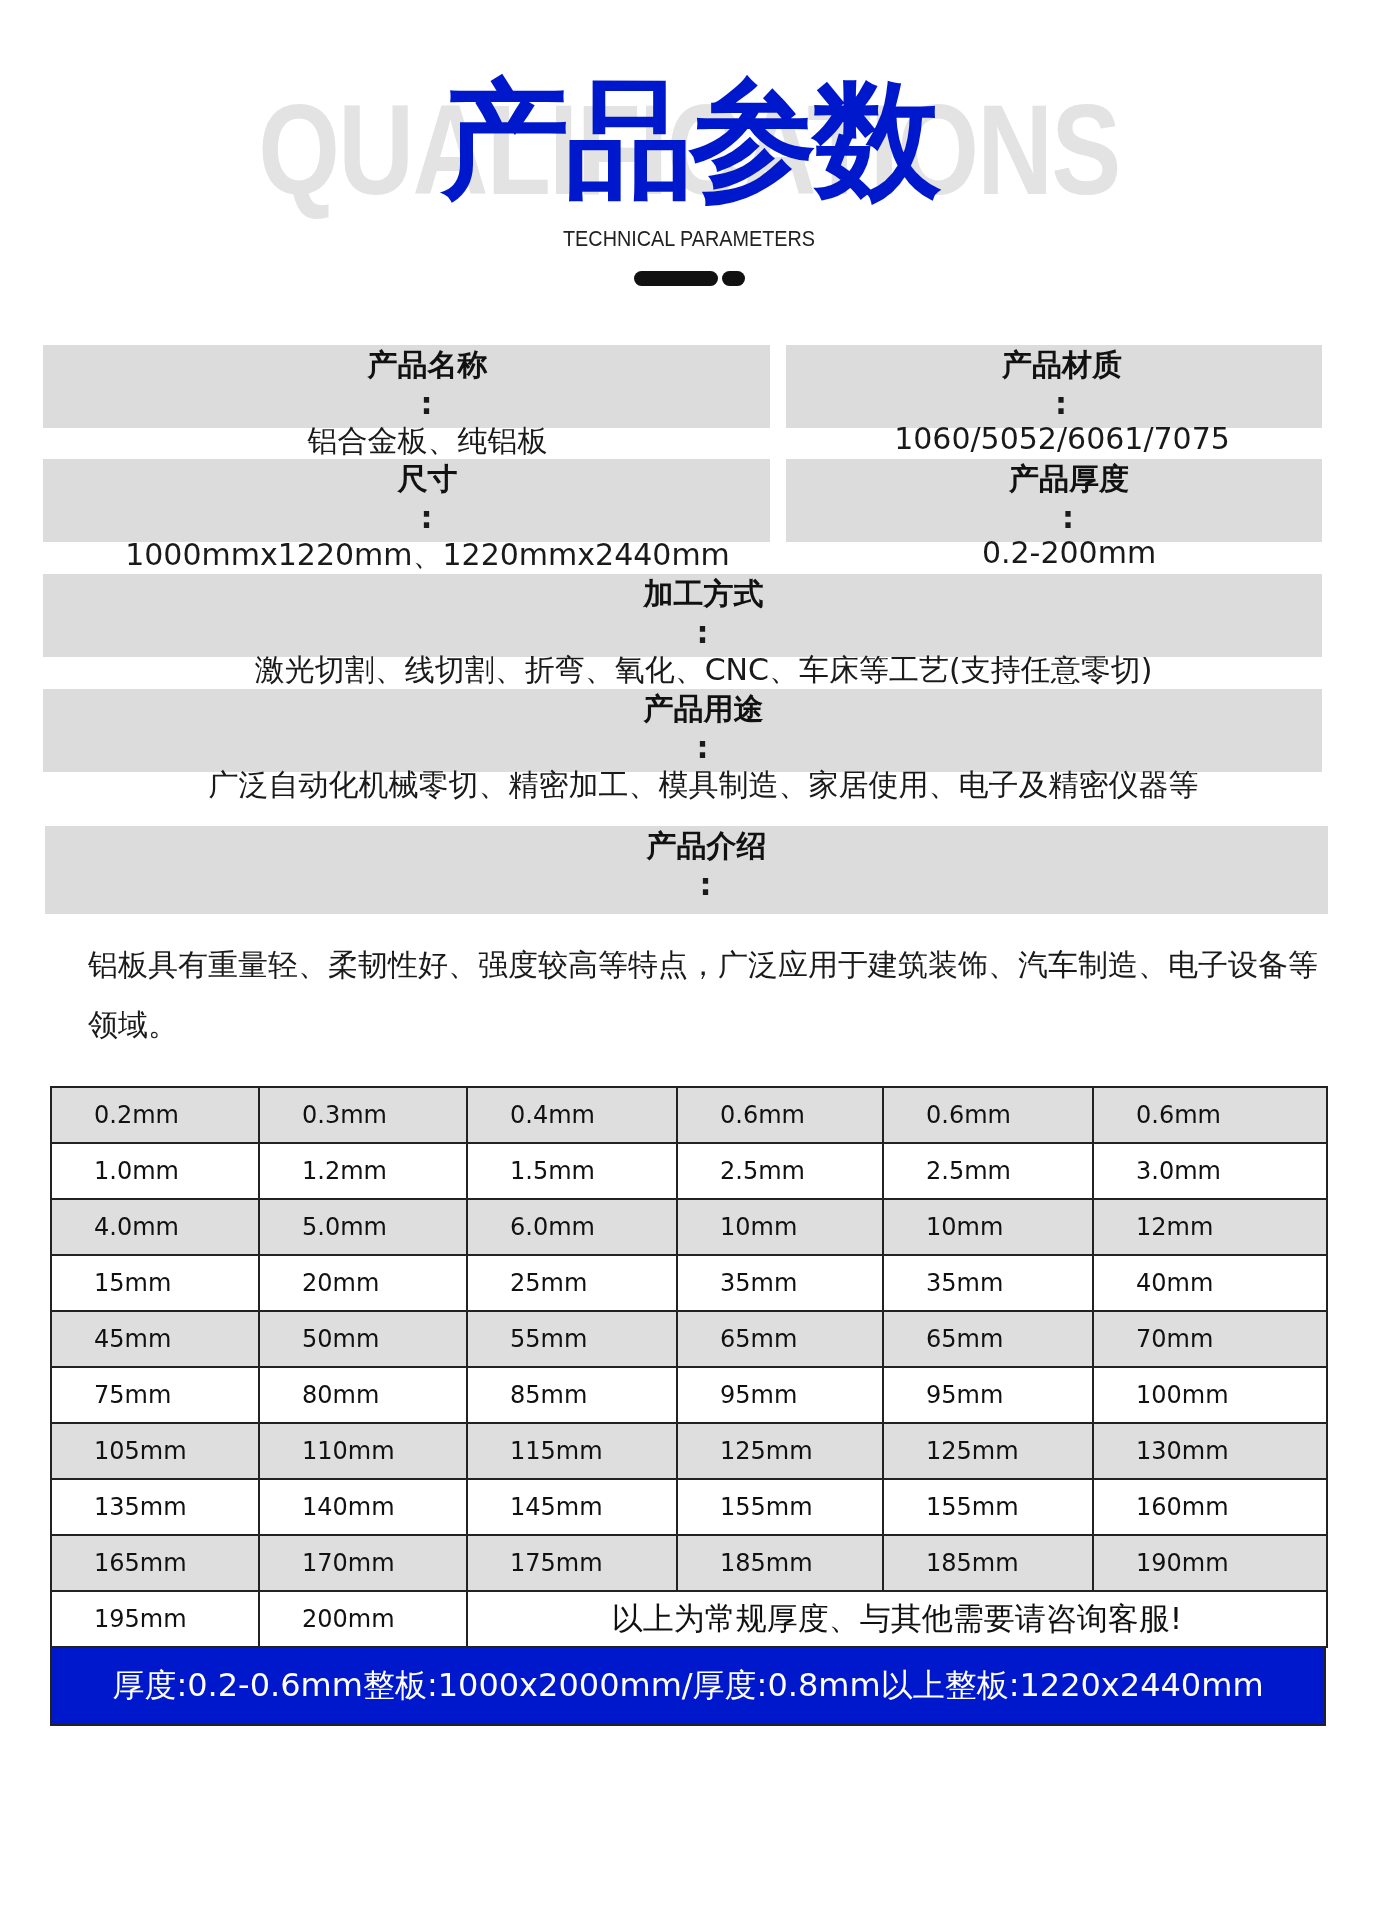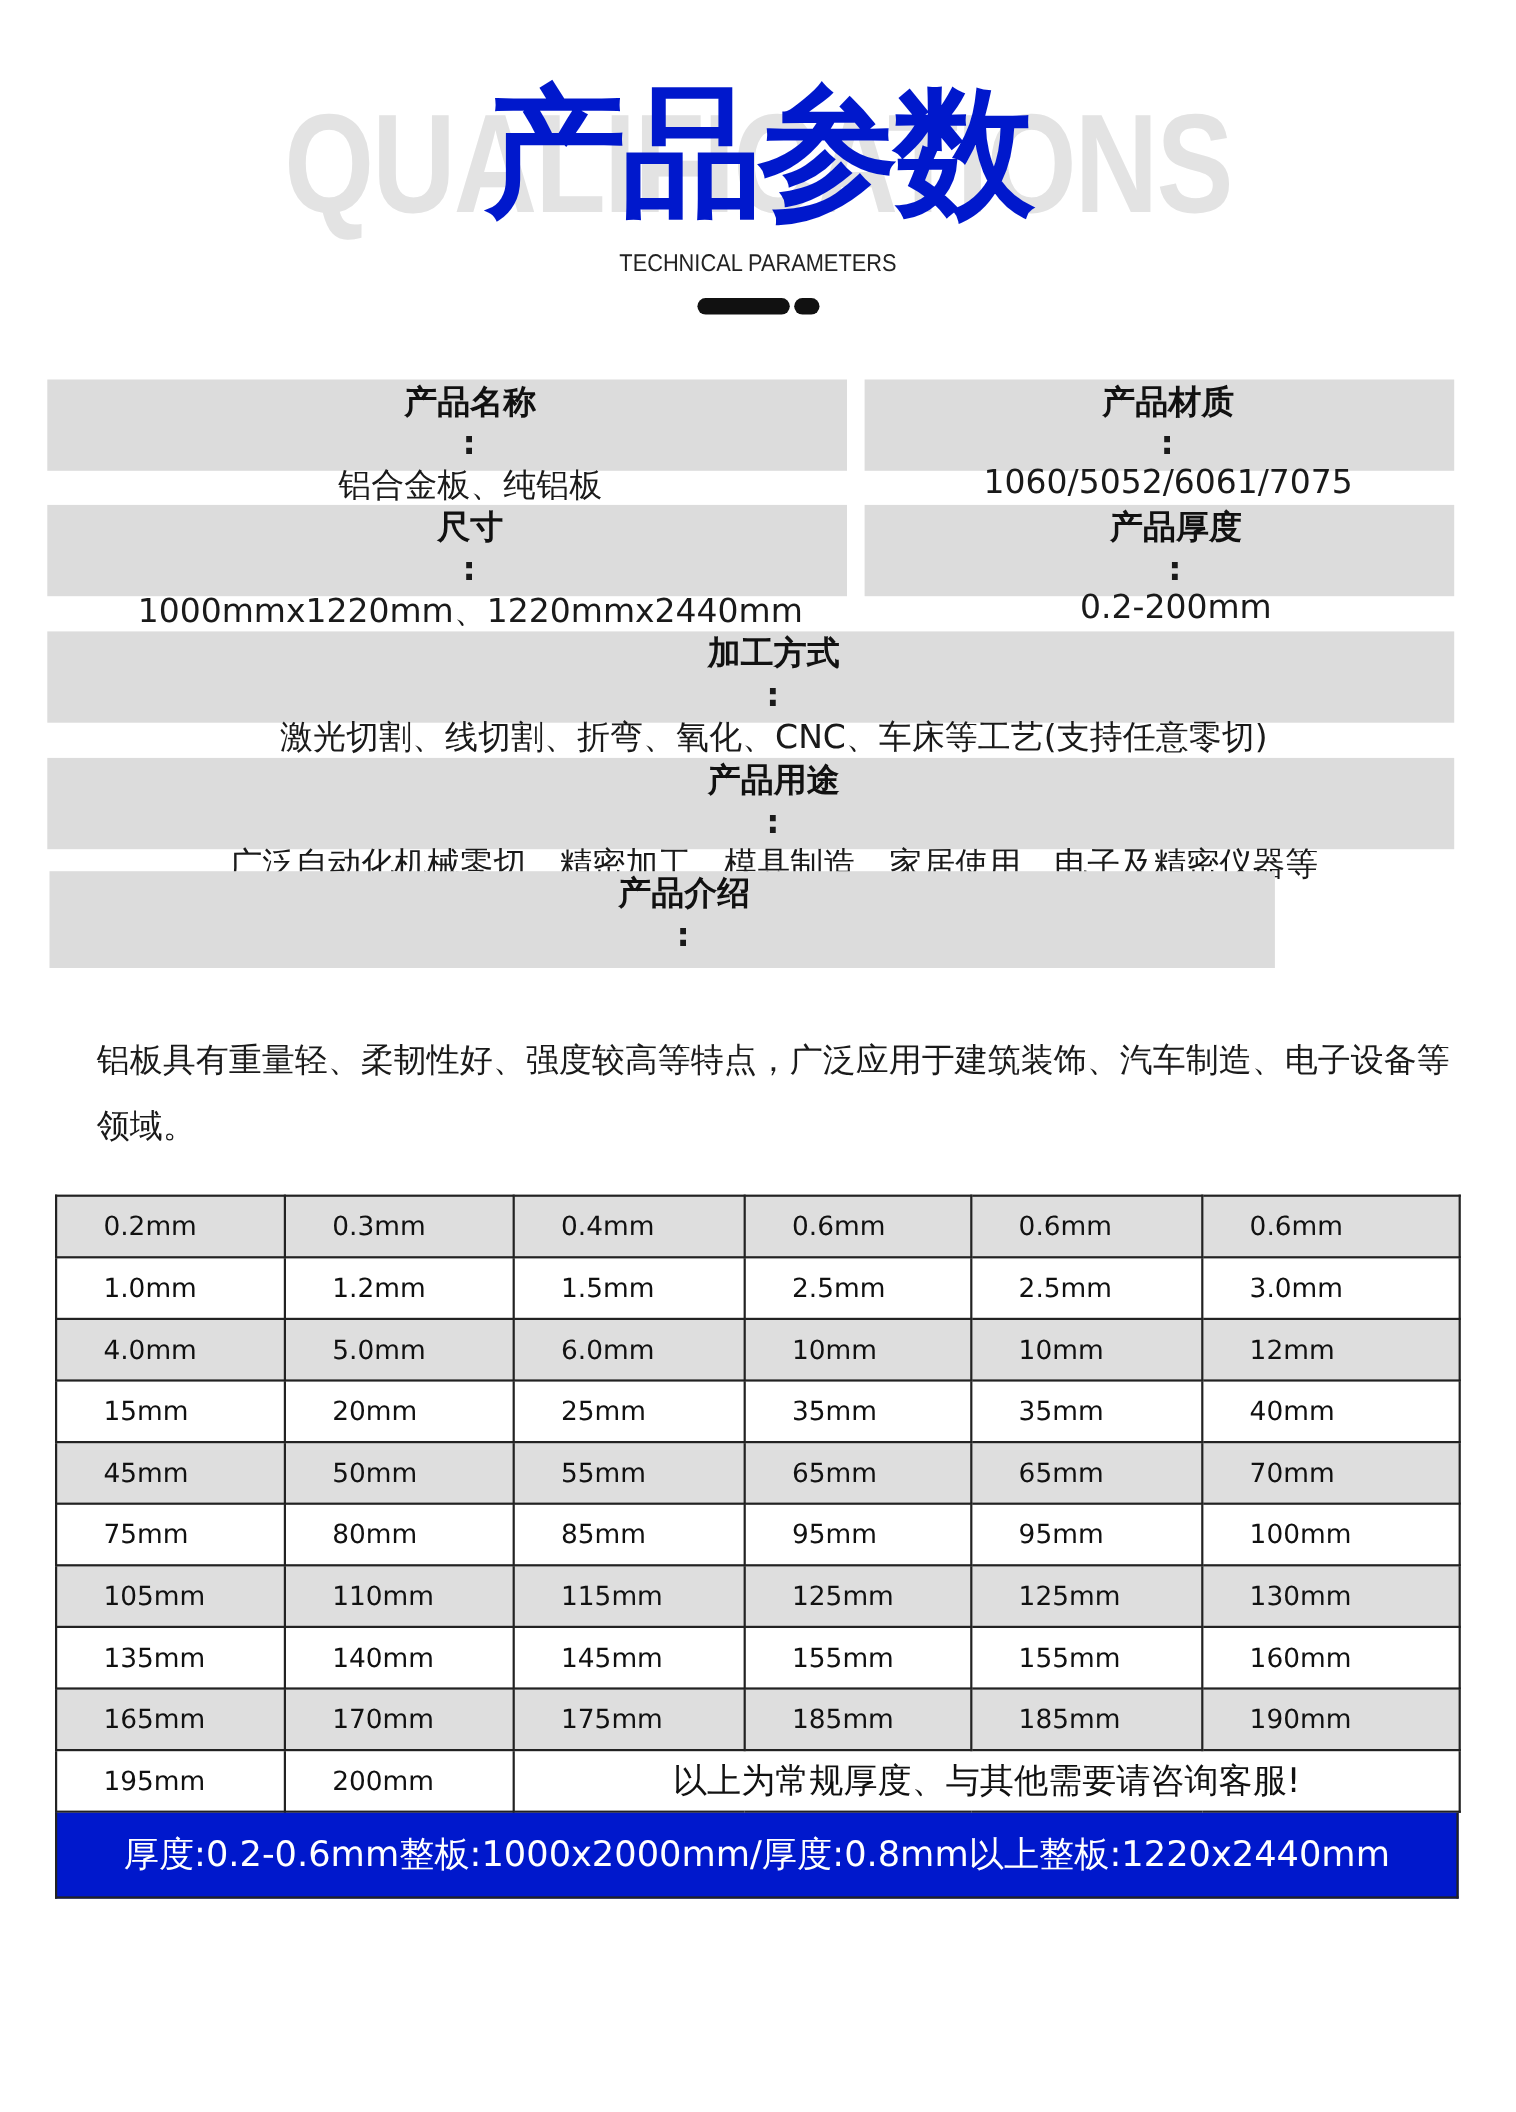--- a/index.html
+++ b/index.html
@@ -27,21 +27,21 @@
   .spec .lbl { font-weight:700; color:#111; }
   .spec .colon { font-weight:700; margin:0 6px 0 4px; }
   .spec .val { font-weight:400; }
 
   .s-name  { left:43px;  top:345px; width:727px; height:83px; padding-left:42px; box-sizing:border-box; }
   .s-mat   { left:786px; top:345px; width:536px; height:83px; padding-left:16px; box-sizing:border-box; }
   .s-size  { left:43px;  top:459px; width:727px; height:83px; padding-left:42px; box-sizing:border-box; }
   .s-thick { left:786px; top:459px; width:536px; height:83px; padding-left:30px; box-sizing:border-box; }
   .s-proc  { left:43px;  top:574px; width:1279px; height:83px; padding-left:42px; box-sizing:border-box; }
   .s-use   { left:43px;  top:689px; width:1279px; height:83px; padding-left:42px; box-sizing:border-box; }
-  .s-intro { left:45px;  top:792px; width:1114px; height:88px; padding-left:40px; box-sizing:border-box; }
+  .s-intro { left:45px;  top:826px; width:1283px; height:88px; padding-left:40px; box-sizing:border-box; }
 
   .intro-text { position:absolute; left:88px; top:935px; width:1240px; font-size:30px;
                 line-height:60px; color:#1a1a1a; }
 
   
   .table-wrap { position:absolute; left:50px; top:1086px; width:1276px; }
   .t-header { height:82px; background:#0018cc; border:2px solid #222; border-bottom:none;
               box-sizing:border-box; color:#fff; font-weight:700; font-size:46px;
               display:flex; align-items:center; justify-content:center; letter-spacing:6px; }
   table.thick { border-collapse:collapse; width:1276px; table-layout:fixed; }

